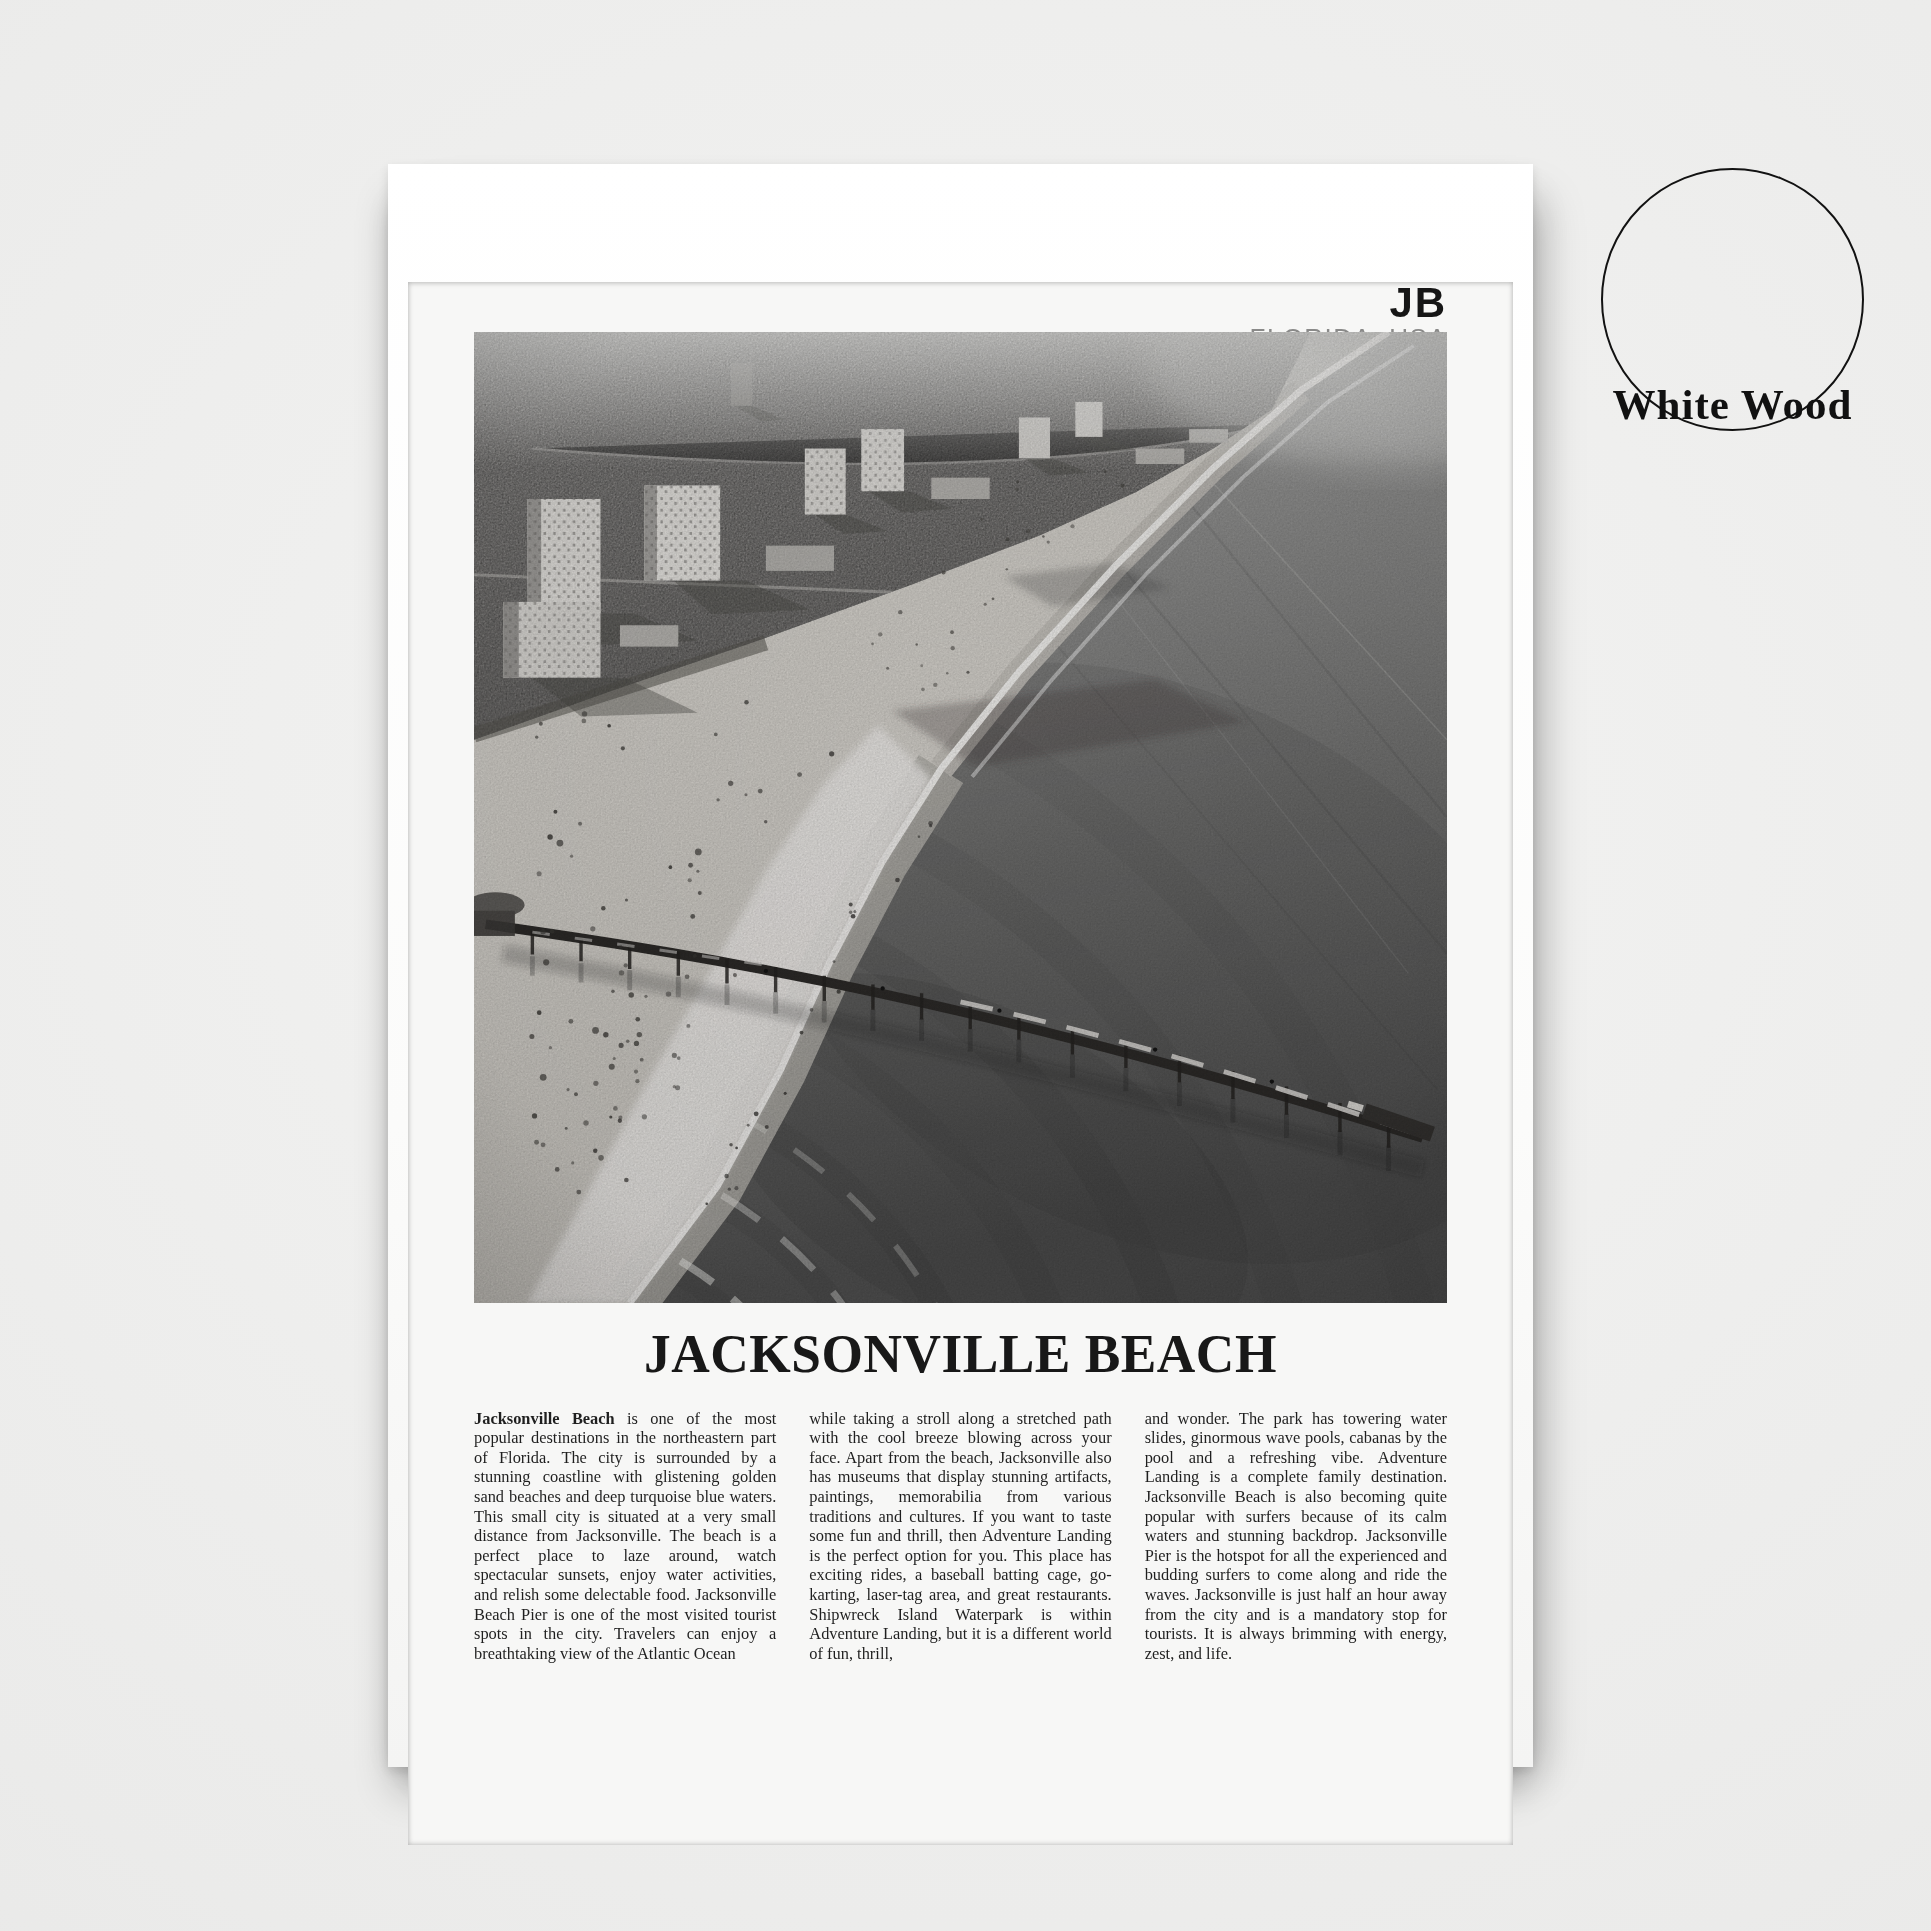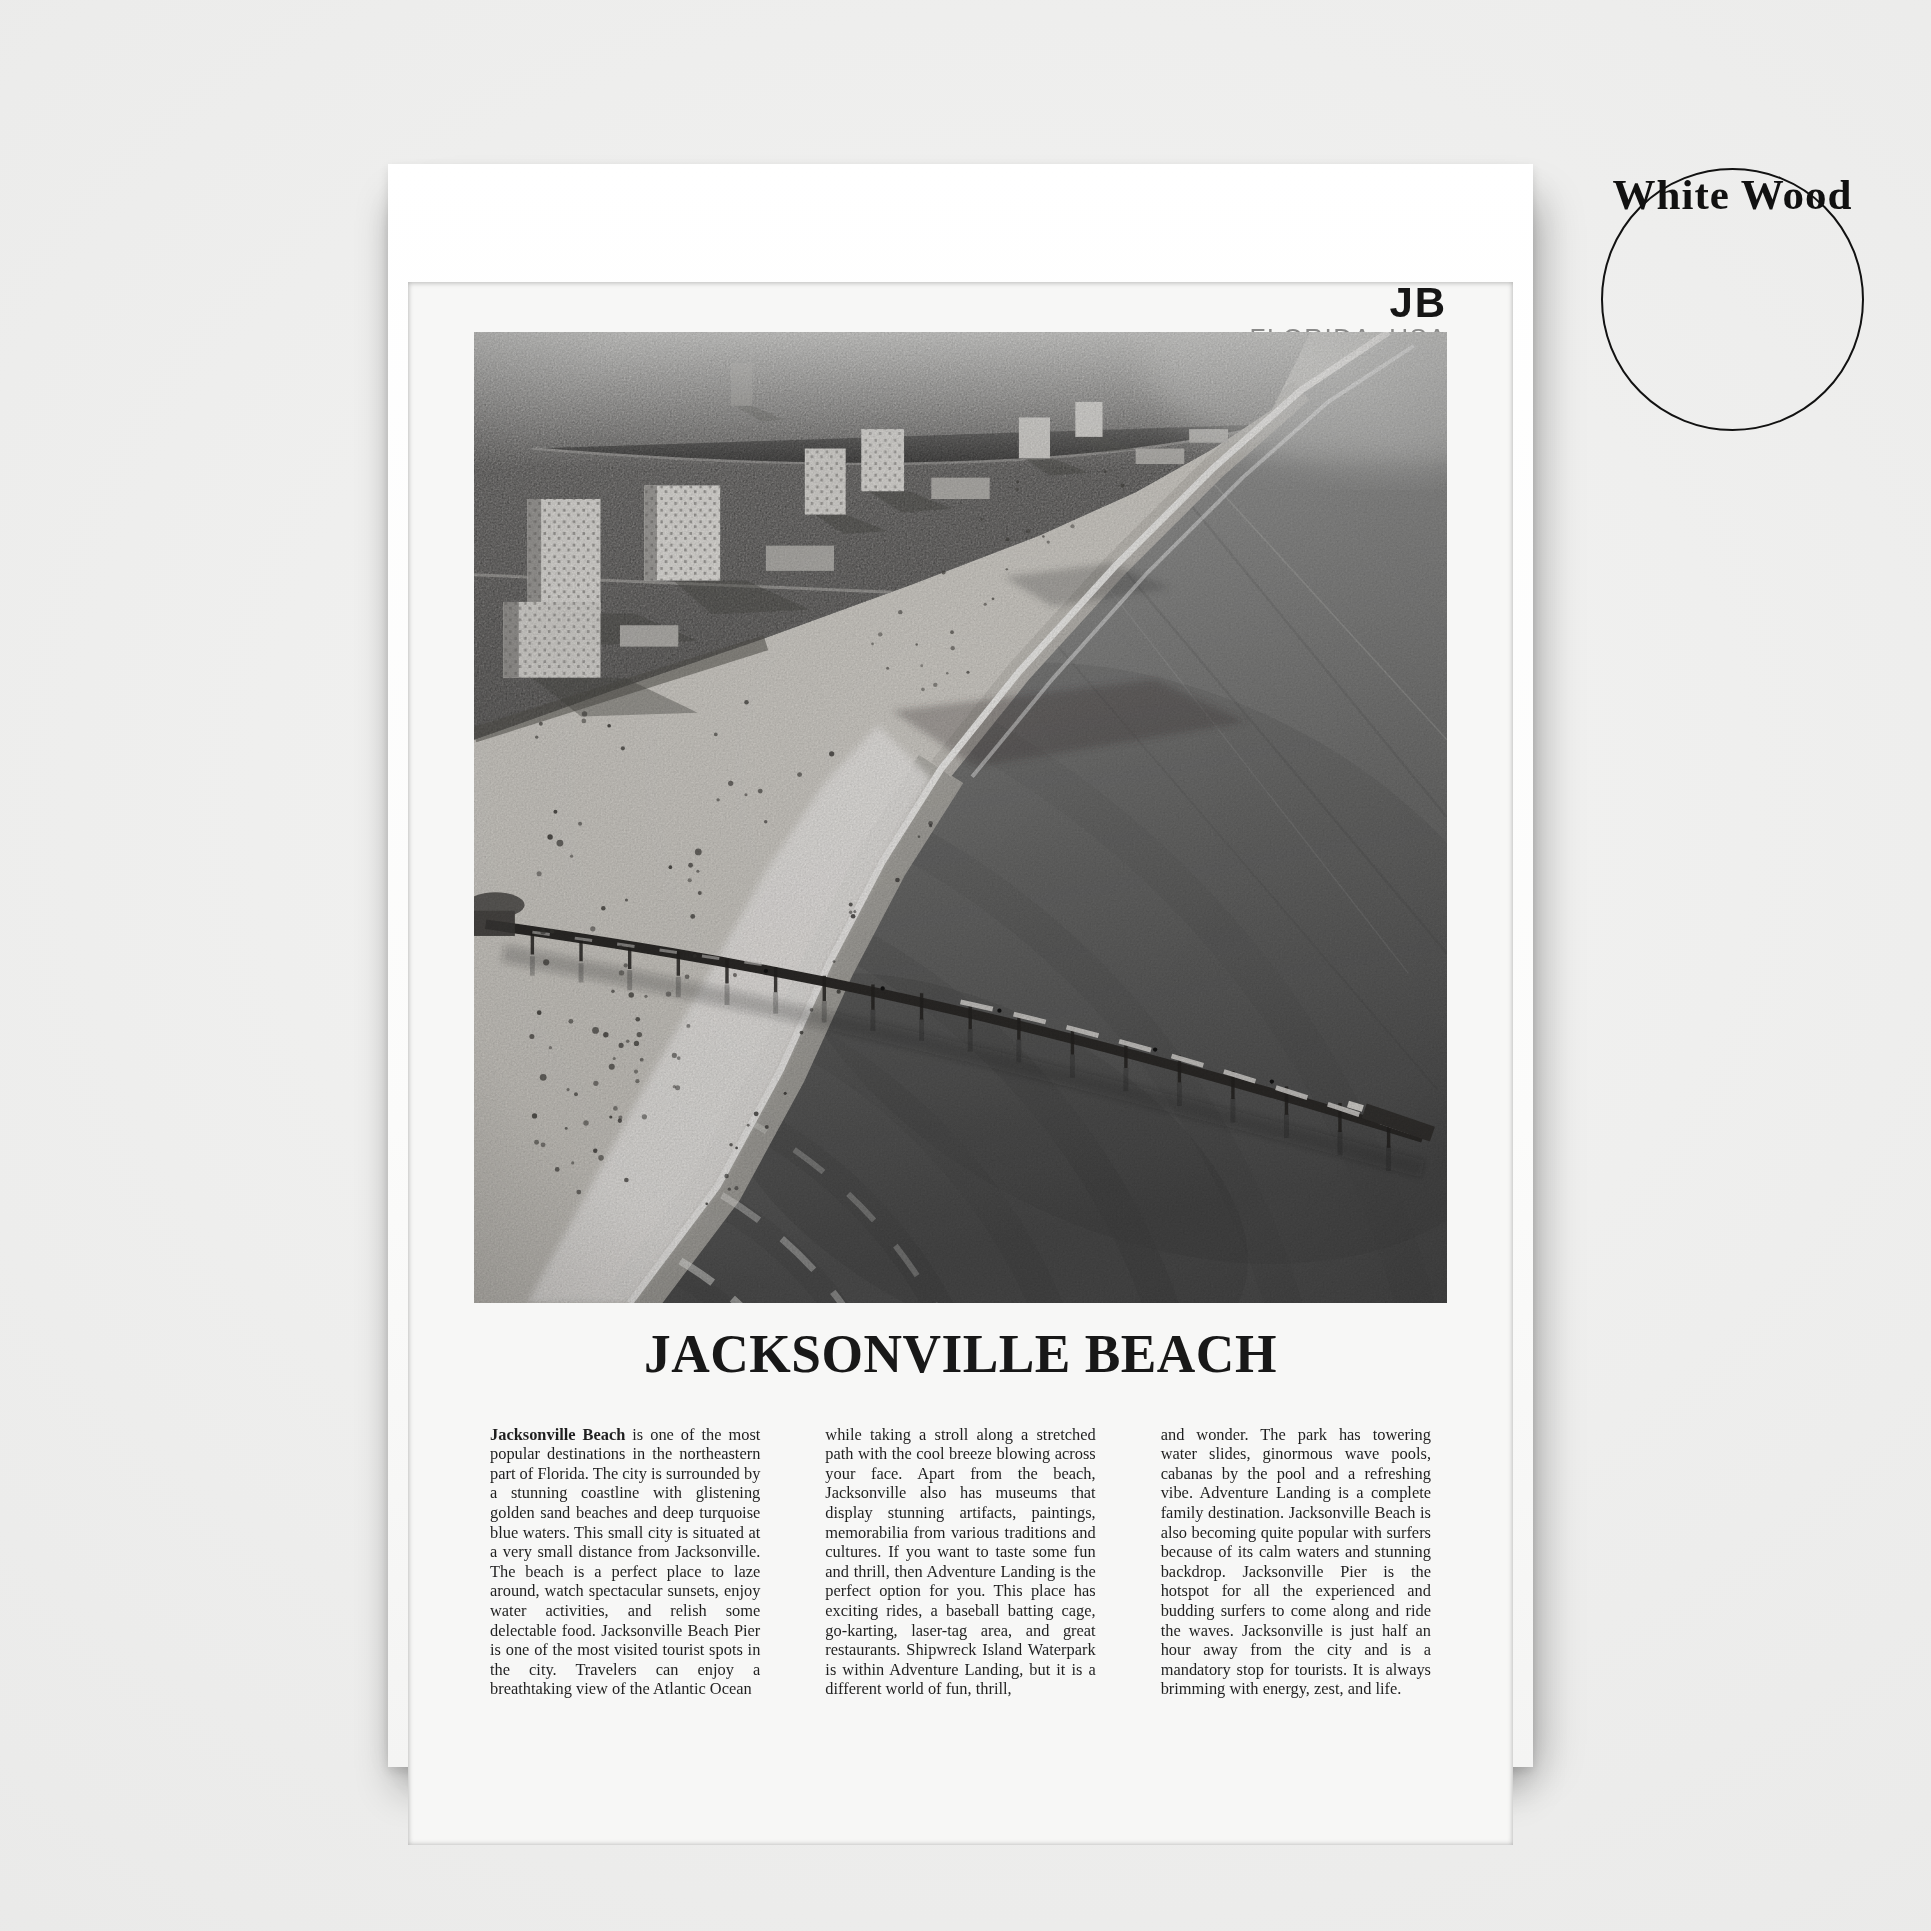--- a/index.html
+++ b/index.html
@@ -44,29 +44,29 @@
   h1.title{
     margin:21px 0 0 0;text-align:center;
     font-weight:700;font-size:55px;line-height:60px;letter-spacing:0.5px;color:#181818;
     transform:scaleX(.97);transform-origin:center;
     white-space:nowrap;
   }
   .columns{
     margin-top:25px;display:flex;gap:33px;
   }
   .columns p{
-    margin:16px;flex:1;
+    margin:0;flex:1;
     font-size:16.4px;line-height:19.6px;color:#1f1f1f;
     text-align:justify;hyphens:none;
   }
   .columns p strong{font-weight:700;}
   .badge{
     position:absolute;left:1601px;top:168px;width:263px;height:263px;
     border:2.9px solid #121212;border-radius:50%;box-sizing:border-box;
-    display:flex;align-items:flex-start;justify-content:center;
+    display:flex;align-items:flex-end;justify-content:center;
   }
   .badge span{
     font-weight:700;font-size:43px;letter-spacing:1px;color:#111;
     font-family:"Liberation Serif", serif;white-space:nowrap;
   }
 </style>
 </head>
 <body>
 
 <div class="stage">

